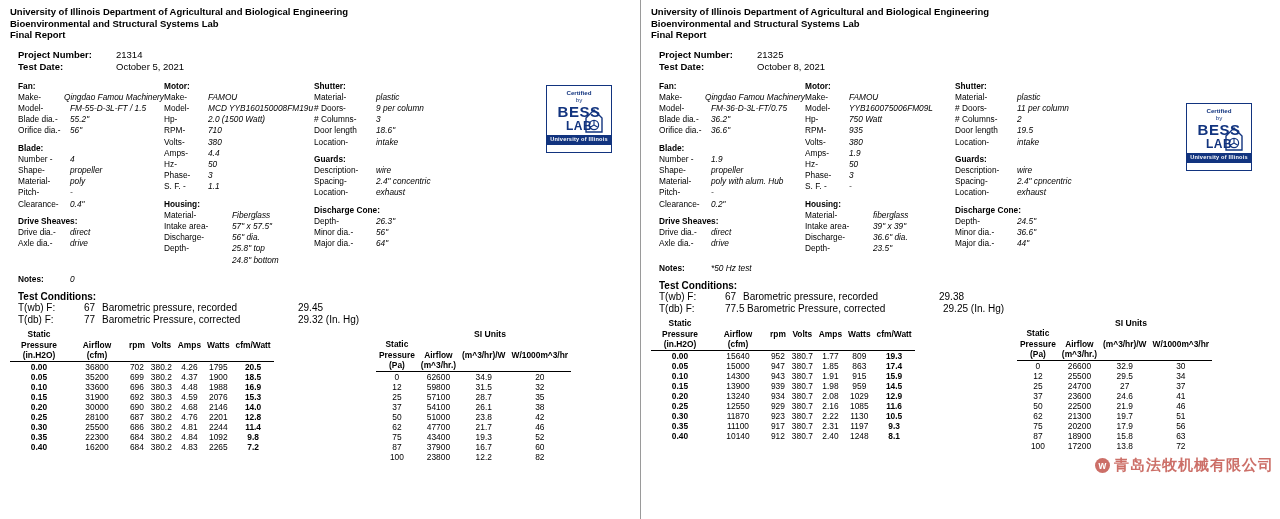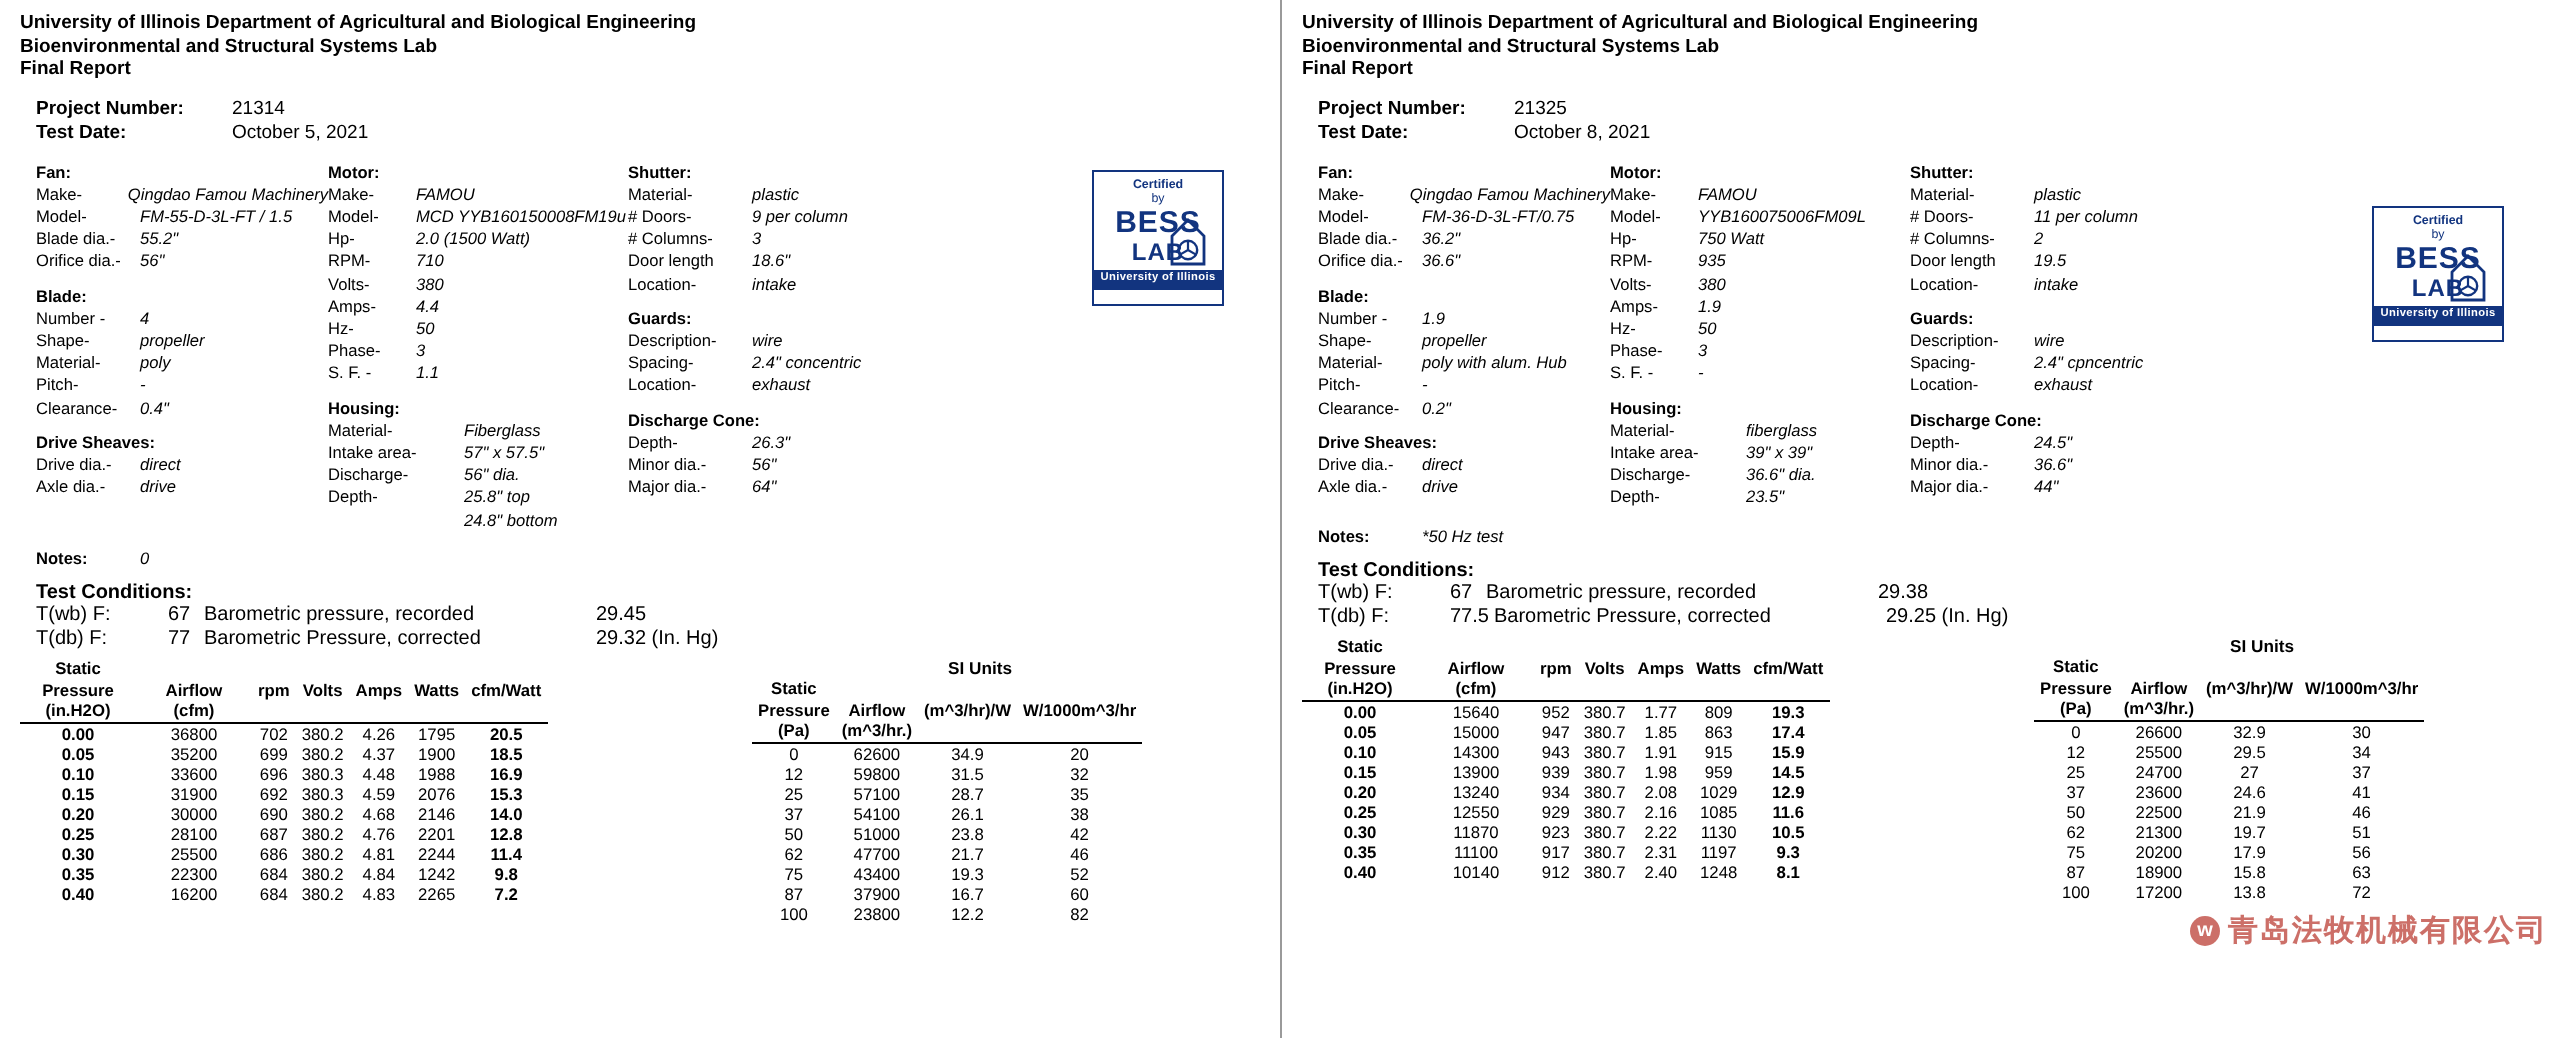--- a/index.html
+++ b/index.html
@@ -468,21 +468,21 @@
                 <td>4.81</td>
                 <td>2244</td>
                 <td class="b">11.4</td>
               </tr>
               <tr>
                 <td class="b">0.35</td>
                 <td>22300</td>
                 <td>684</td>
                 <td>380.2</td>
                 <td>4.84</td>
-                <td>1242</td>
+                <td>1092</td>
                 <td class="b">9.8</td>
               </tr>
               <tr>
                 <td class="b">0.40</td>
                 <td>16200</td>
                 <td>684</td>
                 <td>380.2</td>
                 <td>4.83</td>
                 <td>2265</td>
                 <td class="b">7.2</td>

